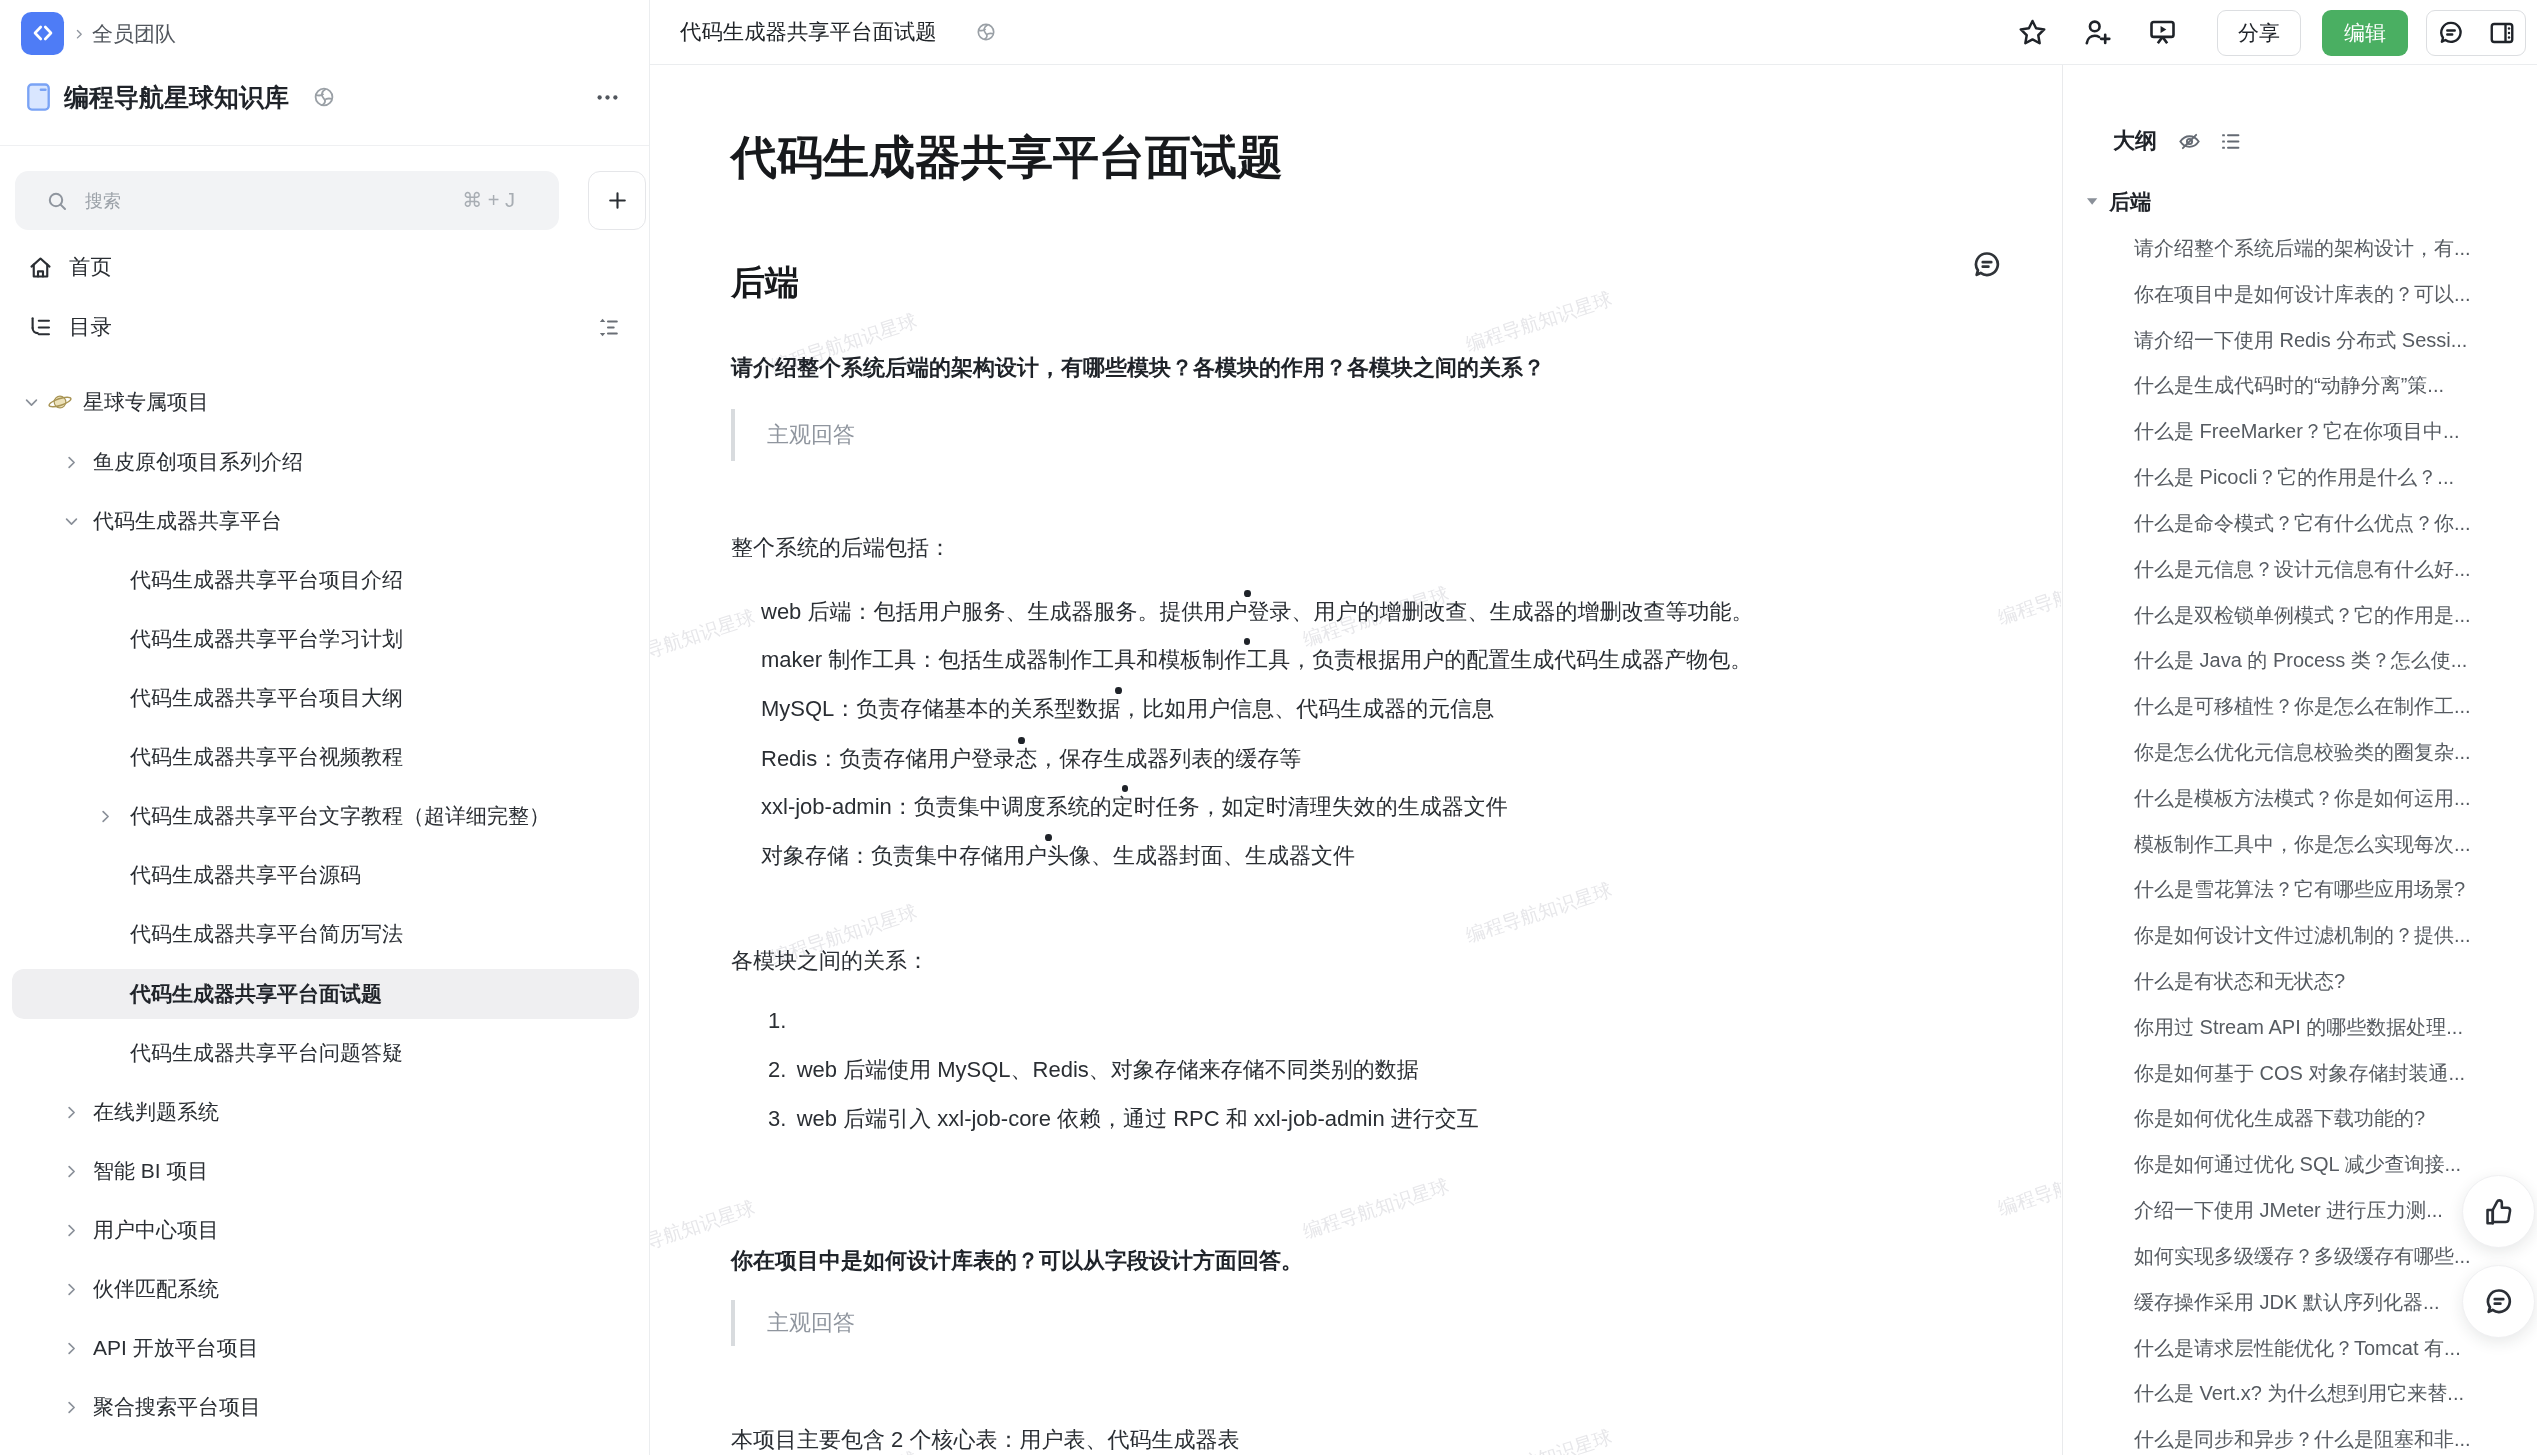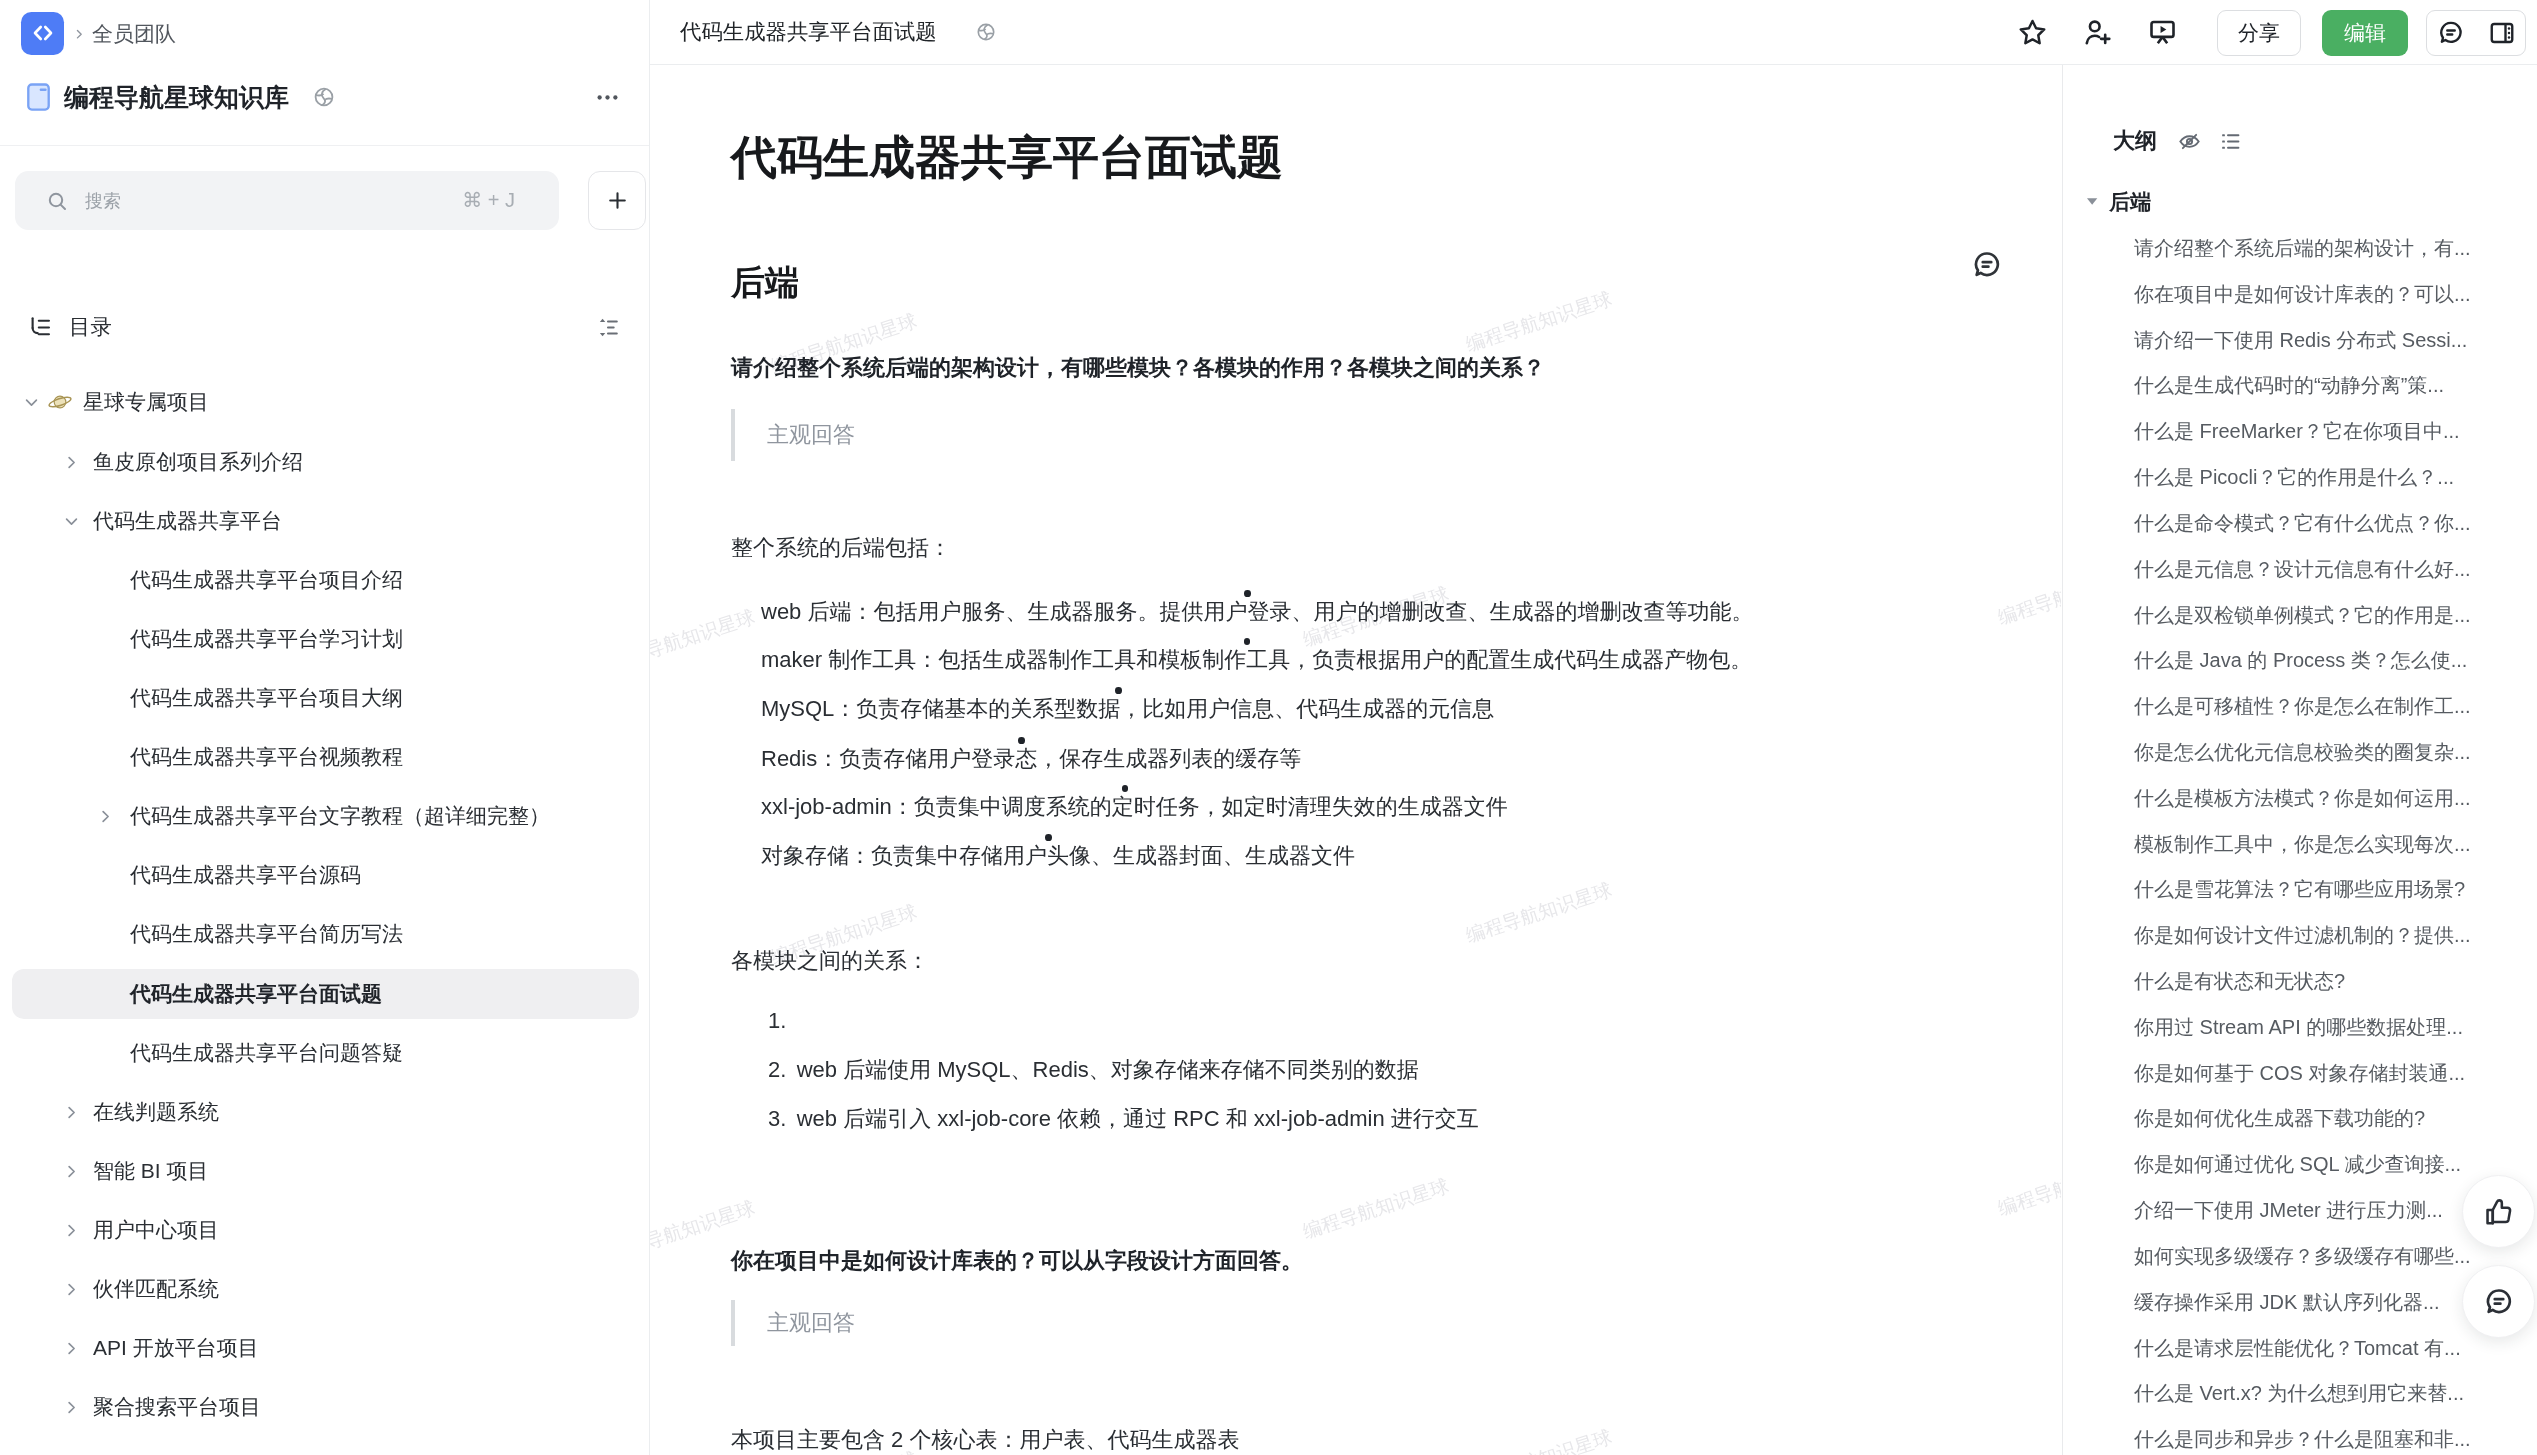--- a/index.html
+++ b/index.html
@@ -249,20 +249,28 @@
         </span>
       <input class="search-input abs" placeholder="搜索" style="">
       <span class="abs" style="right:44px;top:0;height:59px;line-height:59px;font-size:20px;color:#a8adb3;">⌘ + J</span>
     </div>
     <div class="plus-btn abs">
         <svg width="25" height="25" viewBox="0 0 34 34">
           <use href="#i-plus"></use>
         </svg>
       </div>
 
+    <div class="nav-row abs" style="top:241px">
+      <span class="nav-ic abs">
+          <svg width="27" height="27" viewBox="0 0 36 36">
+            <use href="#i-home"></use>
+          </svg>
+        </span>
+      <span class="nav-label abs">首页</span>
+    </div>
     <div class="nav-row abs" style="top:301px">
       <span class="nav-ic abs">
           <svg width="27" height="27" viewBox="0 0 36 36">
             <use href="#i-tree"></use>
           </svg>
         </span>
       <span class="nav-label abs">目录</span>
       <span class="nav-right-ic abs">
           <svg width="25" height="25" viewBox="0 0 34 34">
             <use href="#i-collapse"></use>

